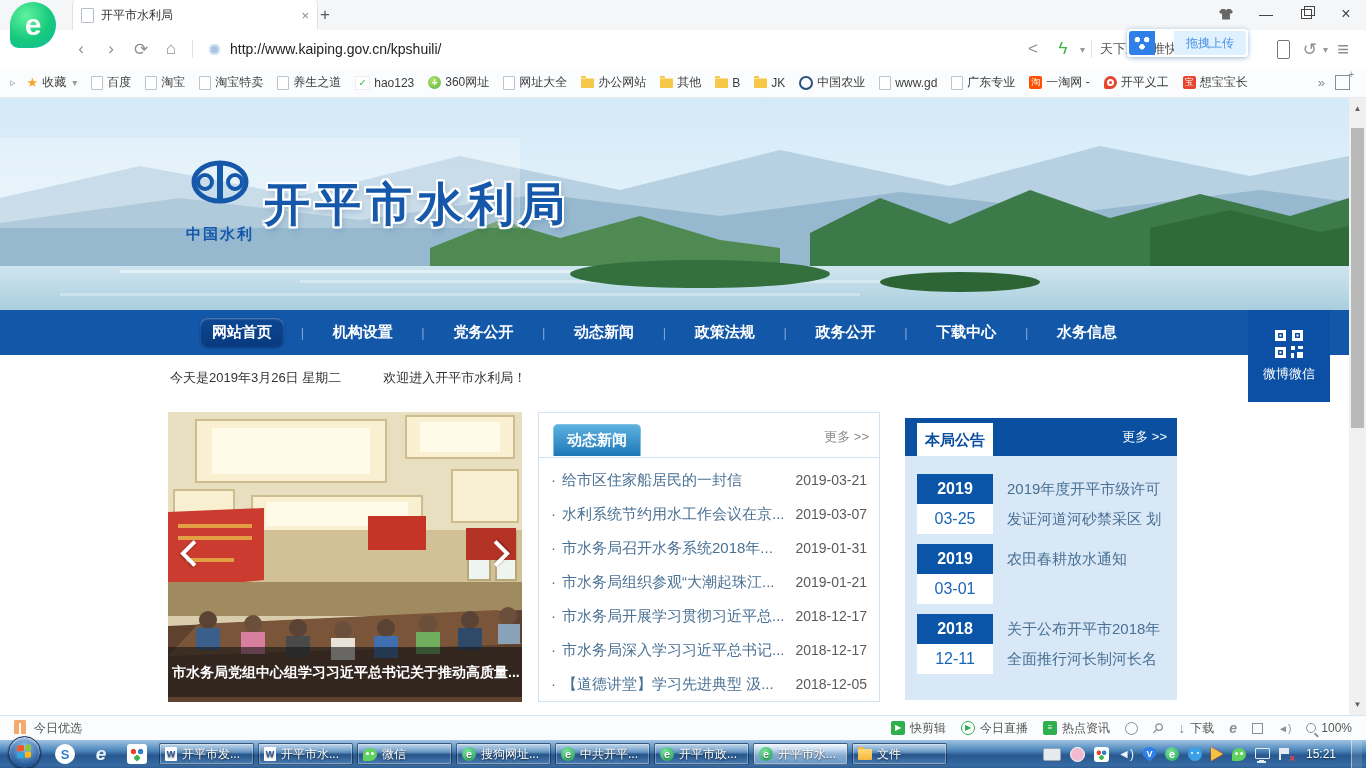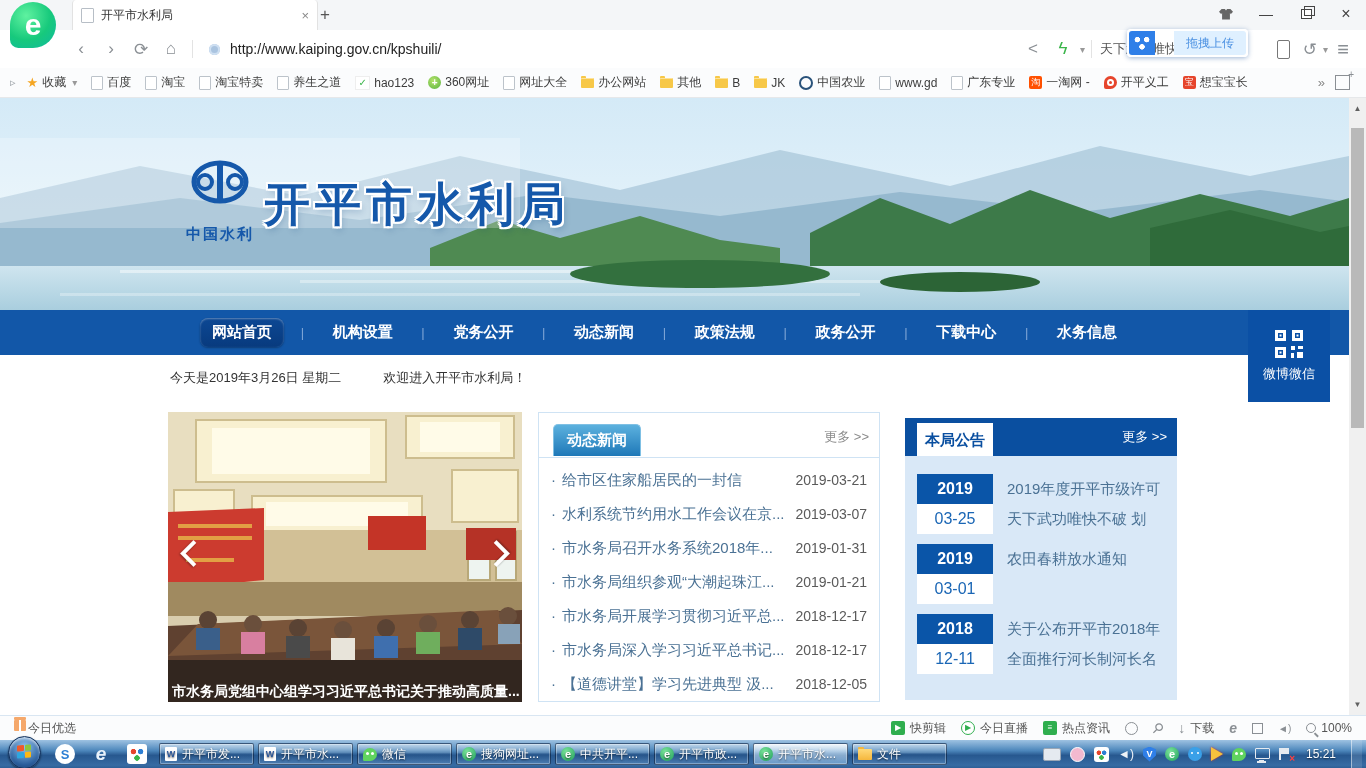--- a/index.html
+++ b/index.html
@@ -80,22 +80,22 @@
   .nav-sep{color:#7fa6d6;font-size:13px;}
   .qr-block{position:absolute;top:212px;right:36px;width:82px;height:92px;background:#0b50a5;z-index:5;
     display:flex;flex-direction:column;align-items:center;justify-content:center;gap:6px;}
   .qr-label{color:#fff;font-size:13px;}
   .welcome{position:absolute;top:257px;left:0;width:1349px;height:45px;background:#fff;display:flex;align-items:center;
     padding-left:170px;box-sizing:border-box;font-size:13px;color:#333;gap:42px;}
 
   .content{position:absolute;left:168px;top:314px;width:1012px;height:292px;}
   
   .carousel{position:absolute;left:0;top:0;width:354px;height:290px;overflow:hidden;background:#caba9d;}
-  .caption{position:absolute;left:0;right:0;top:248px;height:30px;background:rgba(20,20,20,.6);color:#fff;
-    font-size:14px;font-weight:bold;line-height:30px;padding:16px 4px;white-space:nowrap;overflow:hidden;}
+  .caption{position:absolute;left:0;right:0;top:235px;height:30px;background:rgba(20,20,20,.6);color:#fff;
+    font-size:14px;font-weight:bold;line-height:30px;padding:10px 4px;white-space:nowrap;overflow:hidden;}
   .chev{position:absolute;top:132px;width:15px;height:15px;border-left:4px solid #fff;border-bottom:4px solid #fff;filter:drop-shadow(0 1px 1px rgba(0,0,0,.4));}
   .chev-l{left:16px;transform:rotate(45deg);}
   .chev-r{right:16px;transform:rotate(225deg);}
   
   .news-panel{position:absolute;left:370px;top:0;width:342px;height:290px;border:1px solid #cfe3f4;background:#fff;box-sizing:border-box;}
   .news-head{position:relative;height:44px;border-bottom:1px solid #cfe3f4;}
   .news-tab{position:absolute;left:14px;top:11px;width:88px;height:32px;border-radius:5px 5px 0 0;
     background:linear-gradient(#5cb1de,#1e78b8);border:1px solid #7fc0e4;border-bottom:none;box-sizing:border-box;
     color:#fff;font-weight:bold;font-size:15px;text-align:center;line-height:30px;}
   .more-link{position:absolute;right:10px;top:15px;color:#8a8a8a;font-size:13px;}
@@ -117,21 +117,21 @@
   .n-day{height:30px;background:#fff;color:#1a66b5;font-size:16px;text-align:center;line-height:30px;}
   .n-text{margin-left:14px;color:#4a7194;font-size:15px;line-height:30px;white-space:nowrap;overflow:hidden;}
   
   .scrollbar{position:absolute;right:0;top:0;width:17px;height:617px;background:#f0f0f0;}
   .sb-arrow{position:absolute;left:0;width:17px;text-align:center;color:#606060;font-size:8px;}
   .sb-thumb{position:absolute;left:2px;top:30px;width:13px;height:300px;background:#b9b9b9;}
 
   
   .statusbar{position:absolute;top:715px;left:0;width:1366px;height:25px;background:#fbfcfd;border-top:1px solid #d9e6f2;
     display:flex;align-items:center;font-size:12px;color:#555;box-sizing:border-box;padding:0 14px;}
-  .st-left{display:flex;gap:2px;}
+  .st-left{display:flex;align-items:center;gap:8px;}
   .gift{width:12px;height:11px;background:#f5a86b;position:relative;border-radius:1px;}
   .gift:before{content:"";position:absolute;left:5px;top:0;width:2px;height:11px;background:#fff;}
   .gift:after{content:"";position:absolute;left:0;top:-3px;width:12px;height:3px;background:#f5a86b;border-radius:1px;}
   .st-right{margin-left:auto;display:flex;align-items:center;gap:15px;}
   .st-item{display:flex;align-items:center;gap:5px;}
   .gi{width:14px;height:14px;border-radius:2px;background:#2fae4e;color:#fff;font-size:8px;text-align:center;line-height:14px;}
   .gi-ring{background:#fff;border:1px solid #2fae4e;color:#2fae4e;box-sizing:border-box;border-radius:50%;line-height:12px;}
   .gray-ic{color:#8a8f94;font-size:14px;}
   .si-ring{width:11px;height:11px;border-radius:50%;border:1.5px solid #8a8f94;}
   .si-win{width:9px;height:9px;border:1.5px solid #8a8f94;}
@@ -505,21 +505,21 @@
           <div class="notice-more">更多 &gt;&gt;</div>
         </div>
         <div class="notice-body">
           <div class="notice-item">
             <div class="n-date">
               <div class="n-year">2019</div>
               <div class="n-day">03-25</div>
             </div>
             <div class="n-text">
               <div>2019年度开平市级许可</div>
-              <div>天下武功唯快不破 划</div>
+              <div>发证河道河砂禁采区 划</div>
             </div>
           </div>
           <div class="notice-item">
             <div class="n-date">
               <div class="n-year">2019</div>
               <div class="n-day">03-01</div>
             </div>
             <div class="n-text">
               <div>农田春耕放水通知</div>
             </div>

